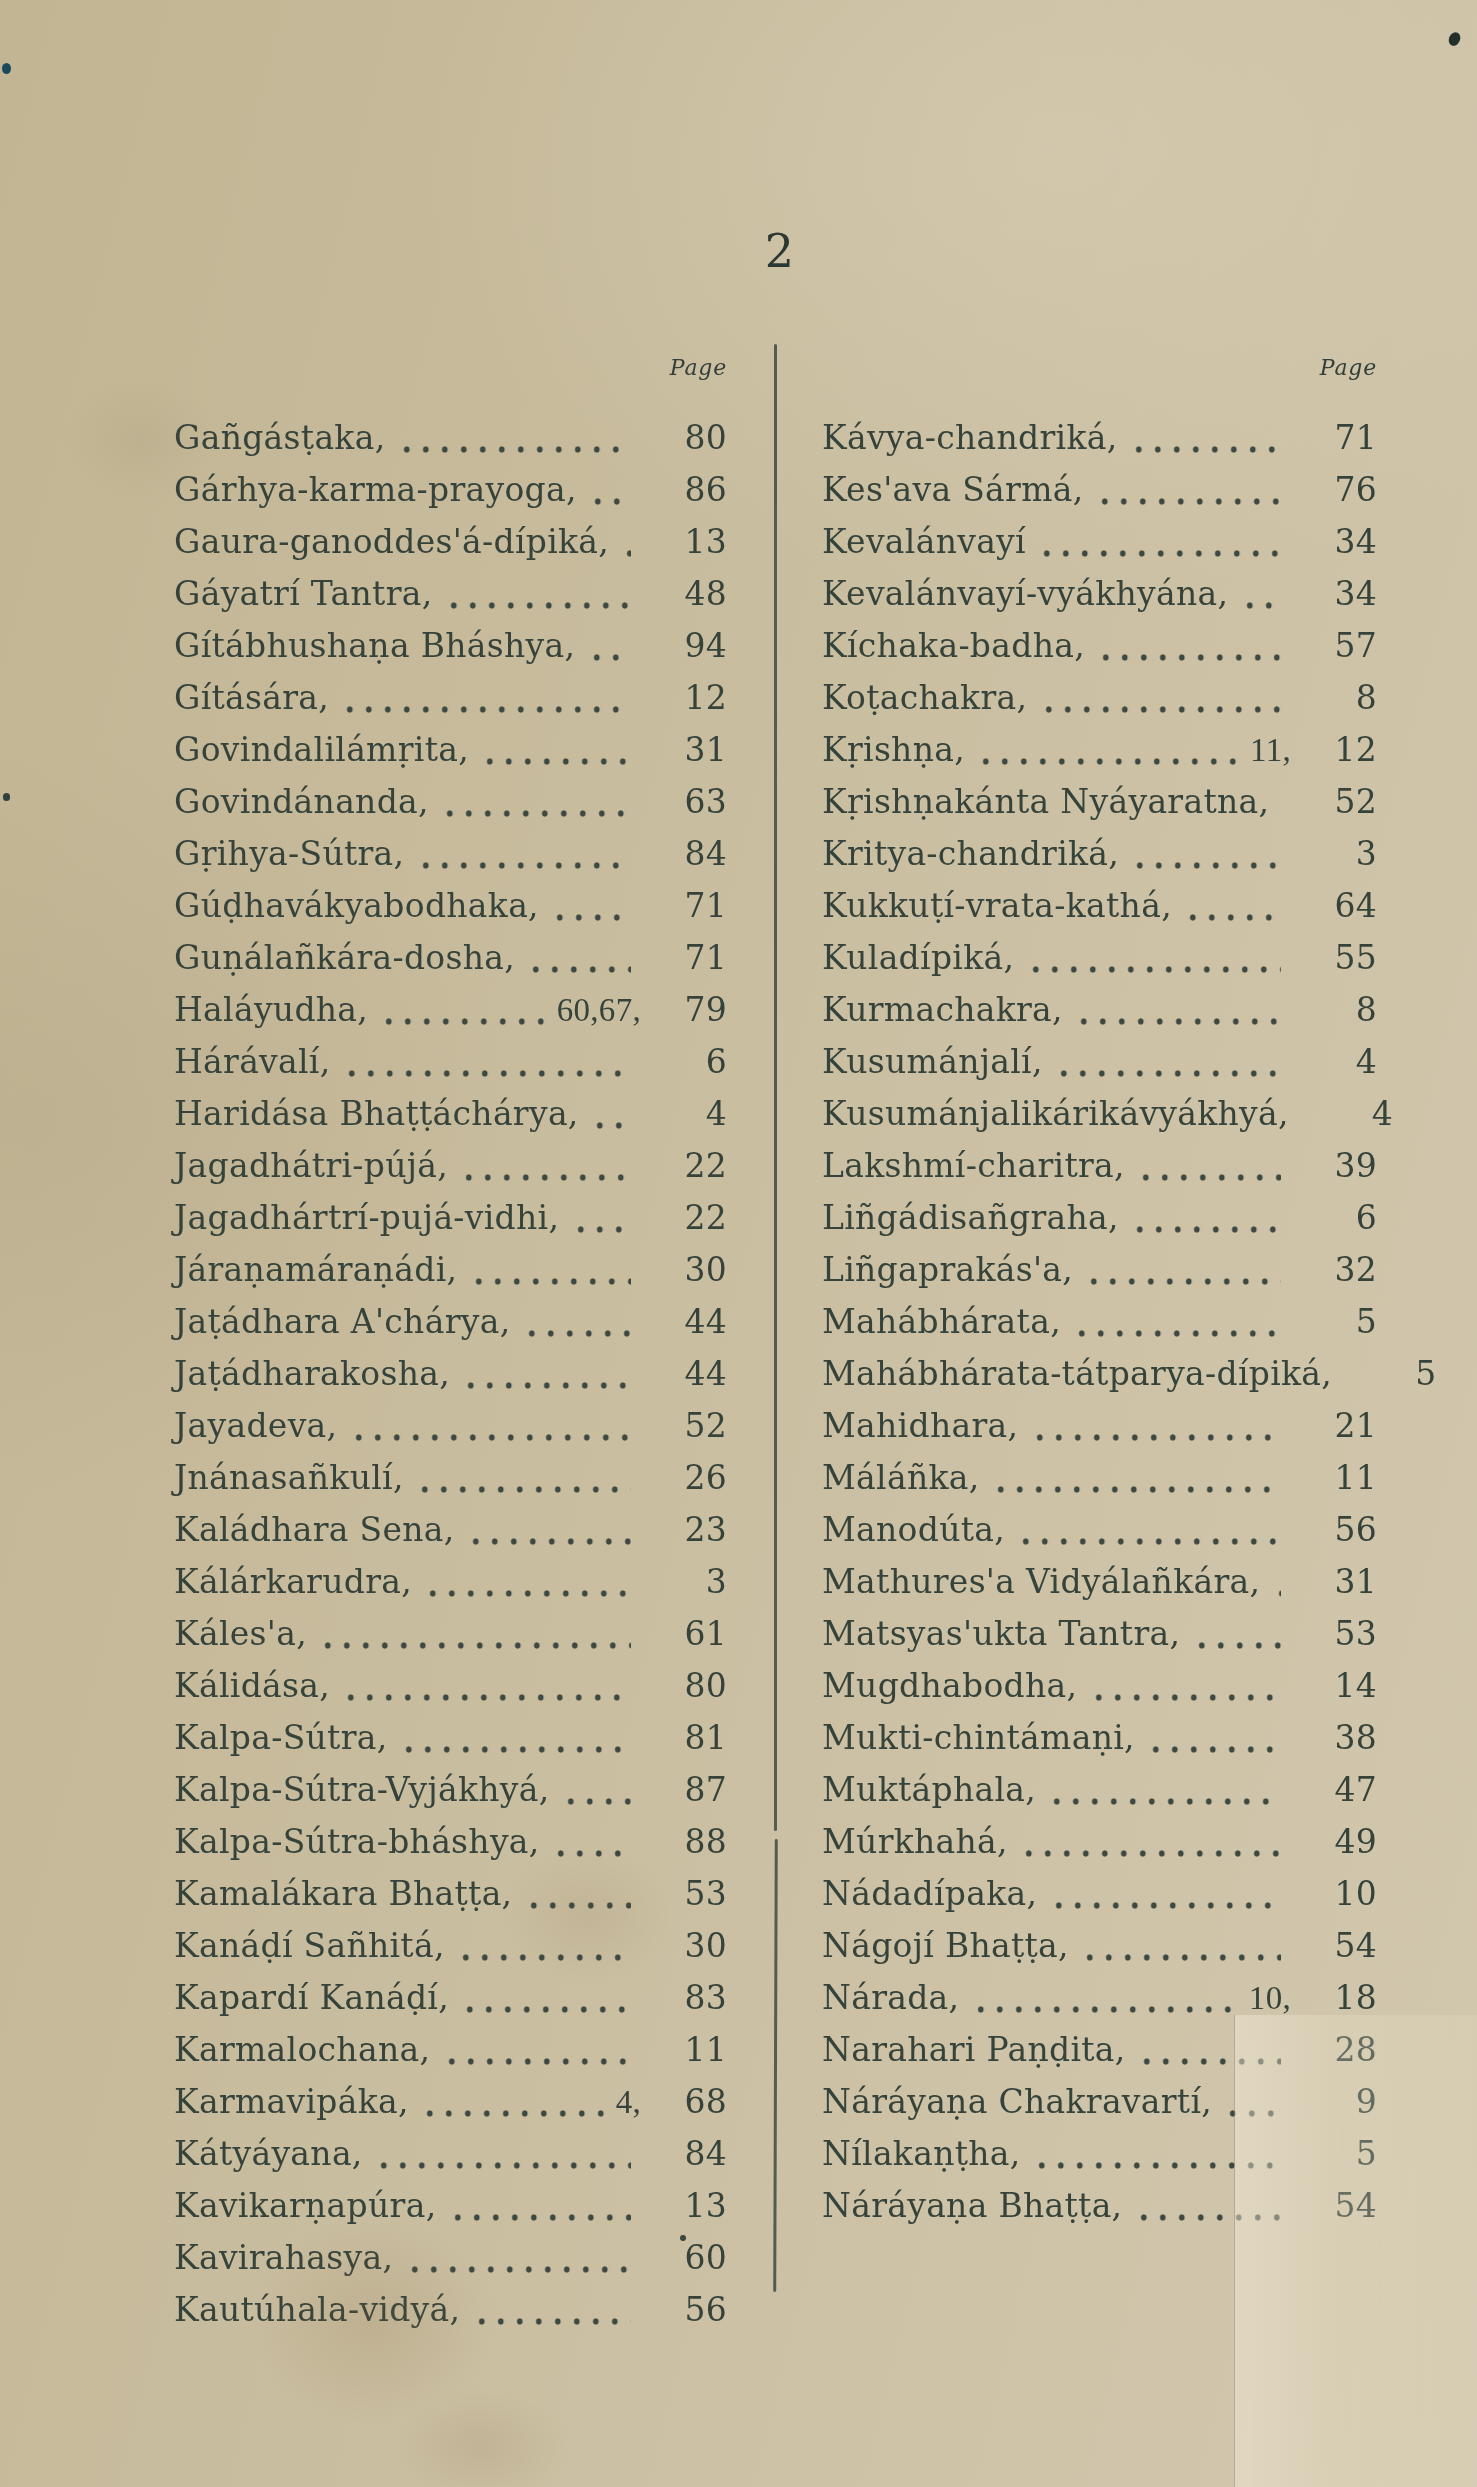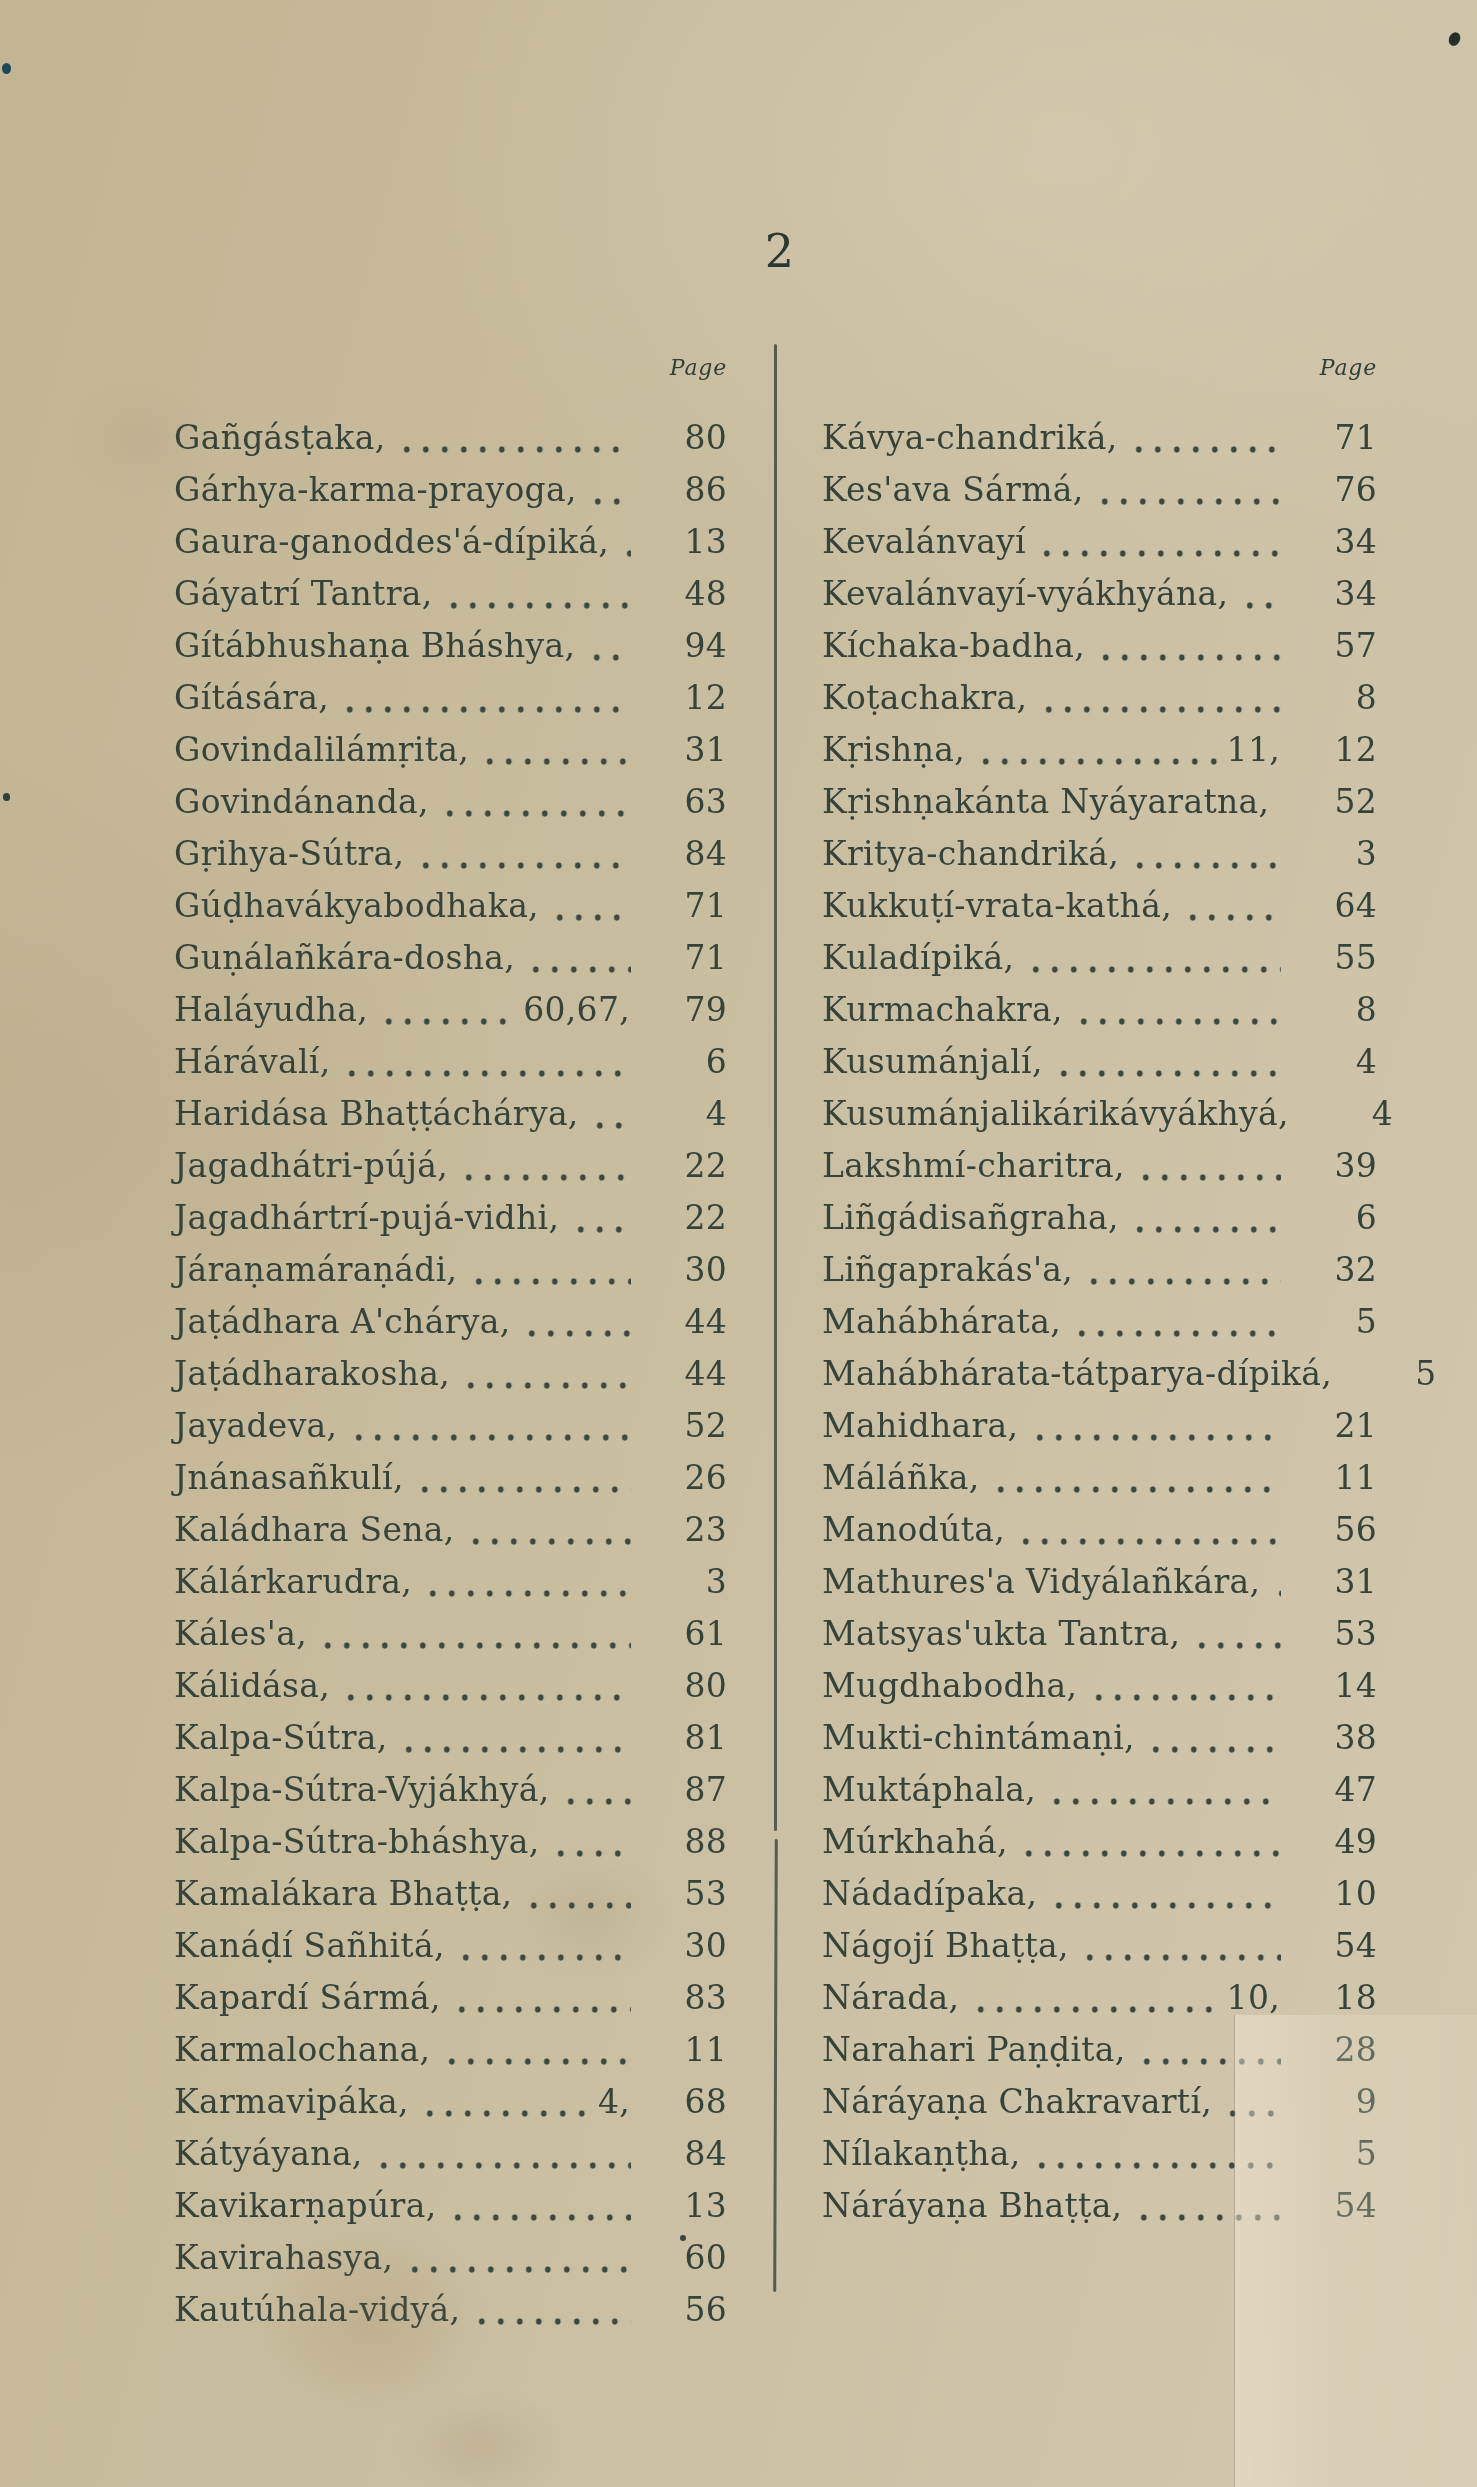--- a/index.html
+++ b/index.html
@@ -33,21 +33,21 @@
   .name{flex:0 0 auto;}
   .leader{
     flex:1 1 auto;align-self:stretch;margin:0 38px 0 8.3px;min-width:0;
     background-image:radial-gradient(circle,#3c4840 2.7px,rgba(60,72,64,0) 3.2px);
     background-size:19px 6.6px;
     background-repeat:repeat-x;
     background-position:left 3.3px bottom 11.6px;
   }
   .leader.tight{margin-right:6.6px;}
   .leader.none{background:none;}
-  .pre{flex:0 0 auto;margin-right:39px;}
+  .pre{flex:0 0 auto;margin-right:28px;font-family:Liberation Serif, serif;}
   .pagenum{flex:0 0 auto;width:58px;text-align:right;}
   .divider{position:absolute;left:774px;width:3.3px;background:#414e46;opacity:0.88;border-radius:1.7px;}
   .divider.seg1{top:344px;height:1487px;}
   .divider.seg2{top:1839px;height:453px;transform:rotate(0.2deg);}
   .speck{position:absolute;border-radius:50%;}
   .speck1{left:1.7px;top:63px;width:9px;height:10.8px;background:#1d4a5a;}
   .speck2{left:1449px;top:31.5px;width:10.8px;height:14px;background:#222f2a;transform:rotate(25deg);}
   .speck3{left:2.5px;top:793px;width:7.5px;height:7.5px;background:#30403a;}
   .speck4{left:680px;top:2235px;width:5.8px;height:5.8px;background:#3a463f;}
   .stain{position:absolute;border-radius:50%;pointer-events:none;}
@@ -220,21 +220,21 @@
           <span class="name">Kamalákara Bhaṭṭa,</span>
           <span class="leader"></span>
           <span class="pagenum">53</span>
         </div>
         <div class="row">
           <span class="name">Kanáḍí Sañhitá,</span>
           <span class="leader"></span>
           <span class="pagenum">30</span>
         </div>
         <div class="row">
-          <span class="name">Kapardí Sármá,</span>
+          <span class="name">Kapardí Kanáḍí,</span>
           <span class="leader"></span>
           <span class="pagenum">83</span>
         </div>
         <div class="row">
           <span class="name">Karmalochana,</span>
           <span class="leader"></span>
           <span class="pagenum">11</span>
         </div>
         <div class="row">
           <span class="name">Karmavipáka,</span>

